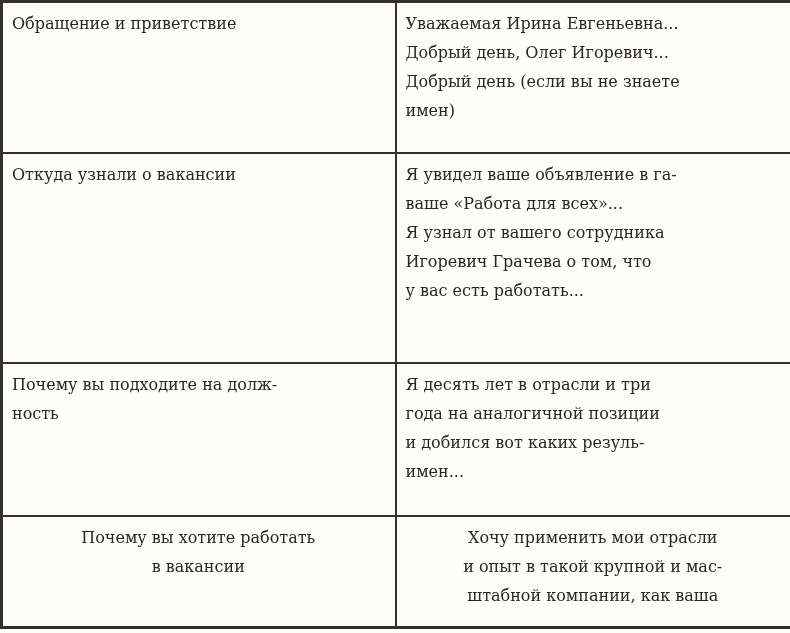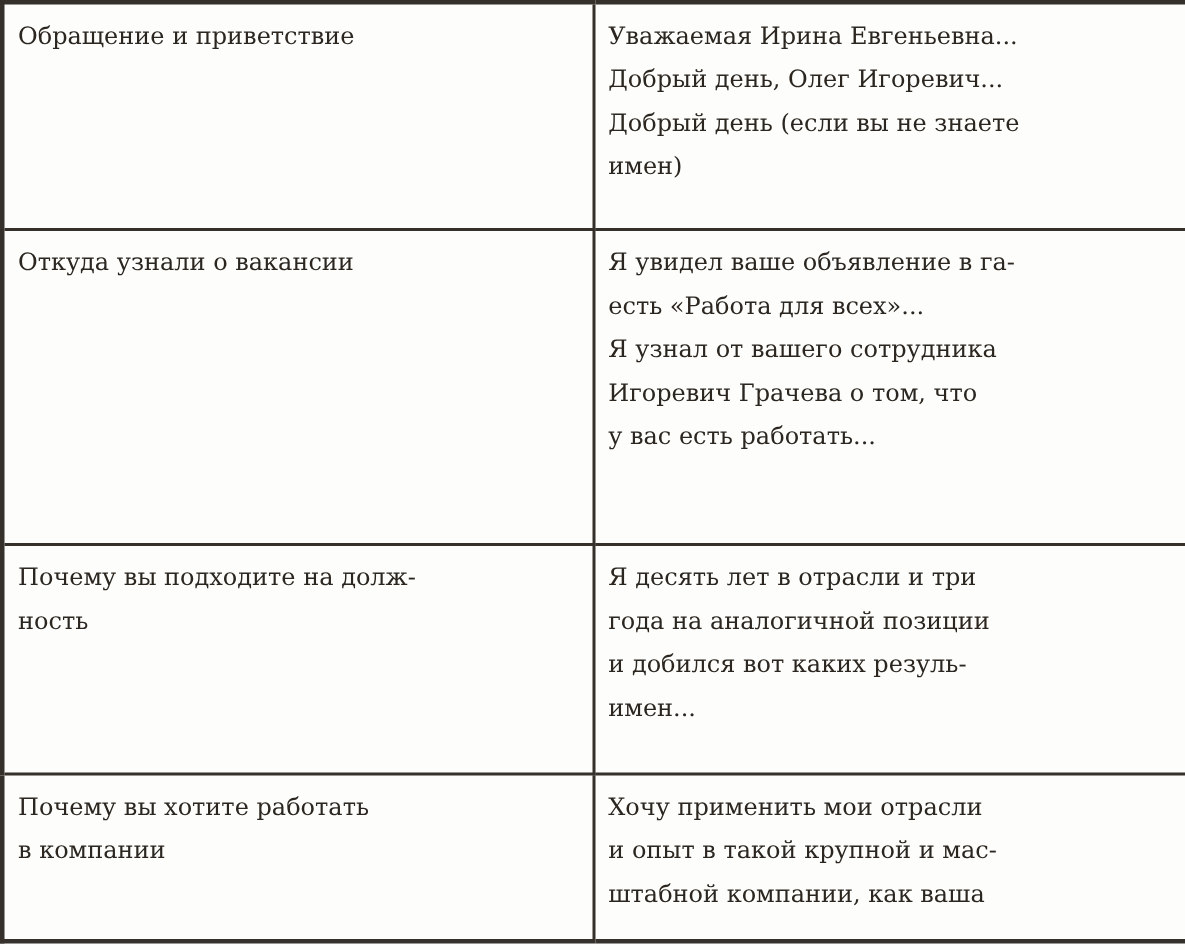--- a/index.html
+++ b/index.html
@@ -30,21 +30,21 @@
   .doc-table tr td:last-child    { border-right-width: 3px; }
   .doc-table tr:first-child td   { border-top-width: 3px; }
   .doc-table tr:last-child td    { border-bottom-width: 3px; }
 
   .col-q { width: 394px; }
   .col-a { width: 396px; padding-left: 11px; }
 
   .row-1 { height: 138px; }
   .row-2 { height: 192px; margin-top: 18px; }
   .row-3 { height: 140px; }
-  .row-4 { height: 82px; }
+  .row-4 { height: 82px; text-align: center; }
   .row-5 { height: 76px;  }
 
   .line { white-space: nowrap; }
 </style>
 </head>
 <body>
 
 <table class="doc-table">
   <tbody>
       <tr class="row-1">
@@ -57,42 +57,42 @@
       <div class="line">Добрый день (если вы не знаете</div>
       <div class="line">имен)</div>
     </td>
   </tr>
   <tr class="row-2">
     <td class="col-q">
       <div class="line">Откуда узнали о вакансии</div>
     </td>
     <td class="col-a">
       <div class="line">Я увидел ваше объявление в га-</div>
-      <div class="line">есть «Работа для всех»...</div>
+      <div class="line">ваше «Работа для всех»...</div>
       <div class="line">Я узнал от вашего сотрудника</div>
       <div class="line">Игоревич Грачева о том, что</div>
       <div class="line">у вас есть работать...</div>
     </td>
   </tr>
   <tr class="row-3">
     <td class="col-q">
       <div class="line">Почему вы подходите на долж-</div>
       <div class="line">ность</div>
     </td>
     <td class="col-a">
       <div class="line">Я десять лет в отрасли и три</div>
       <div class="line">года на аналогичной позиции</div>
       <div class="line">и добился вот каких резуль-</div>
       <div class="line">имен...</div>
     </td>
   </tr>
   <tr class="row-4">
     <td class="col-q">
       <div class="line">Почему вы хотите работать</div>
-      <div class="line">в компании</div>
+      <div class="line">в вакансии</div>
     </td>
     <td class="col-a">
       <div class="line">Хочу применить мои отрасли</div>
       <div class="line">и опыт в такой крупной и мас-</div>
       <div class="line">штабной компании, как ваша</div>
     </td>
   </tr>
 </tbody>
   </table>
 

